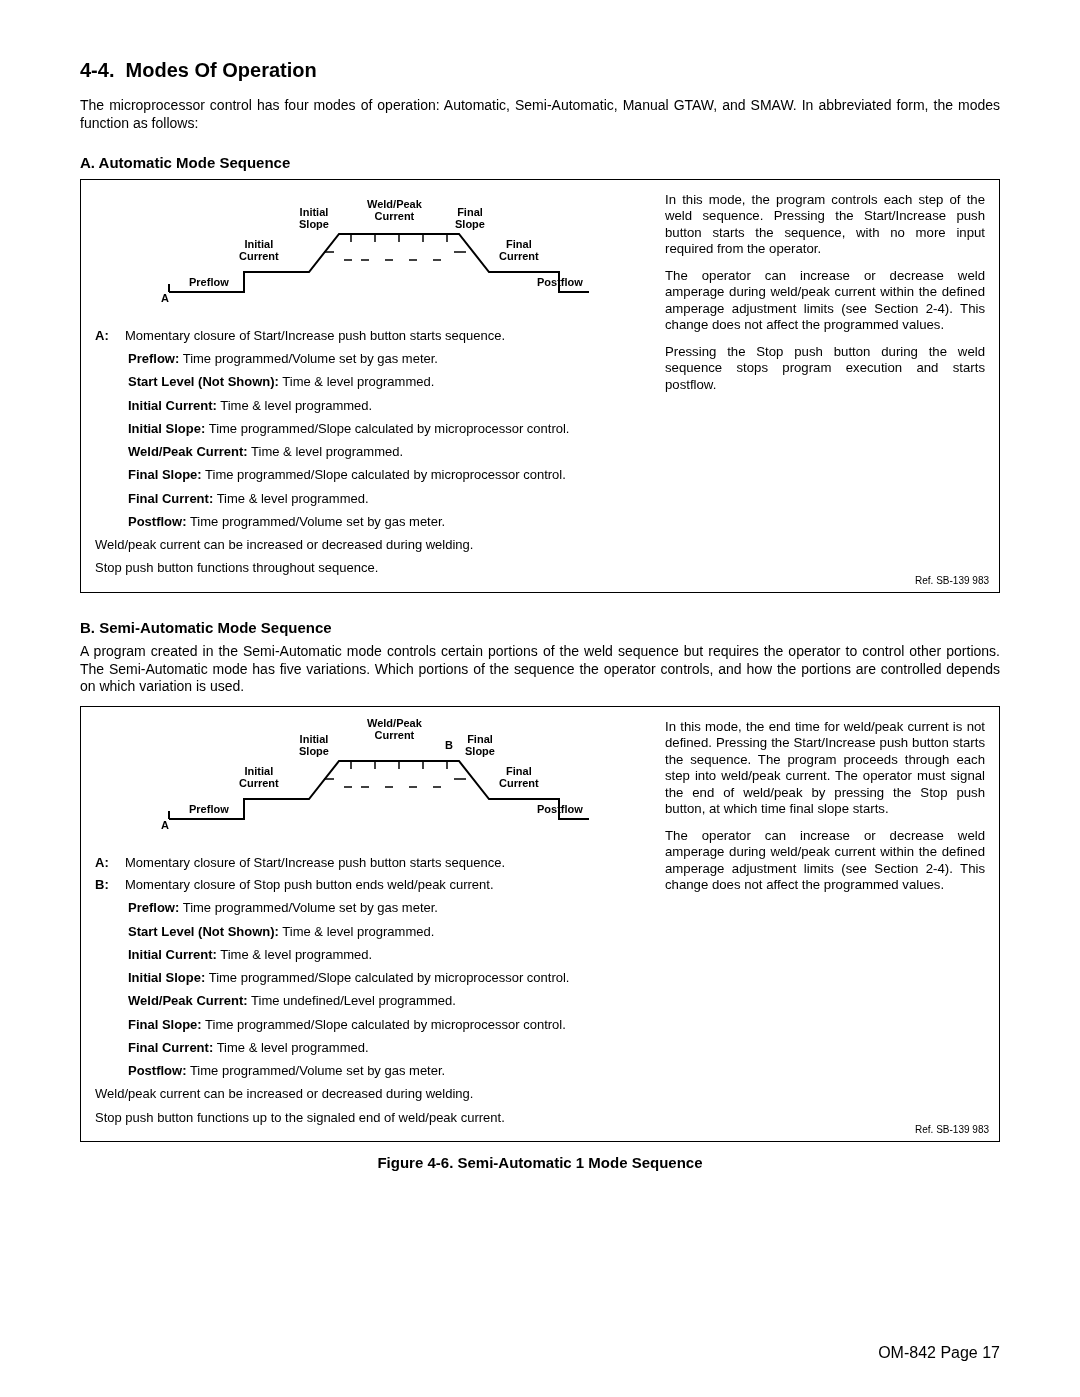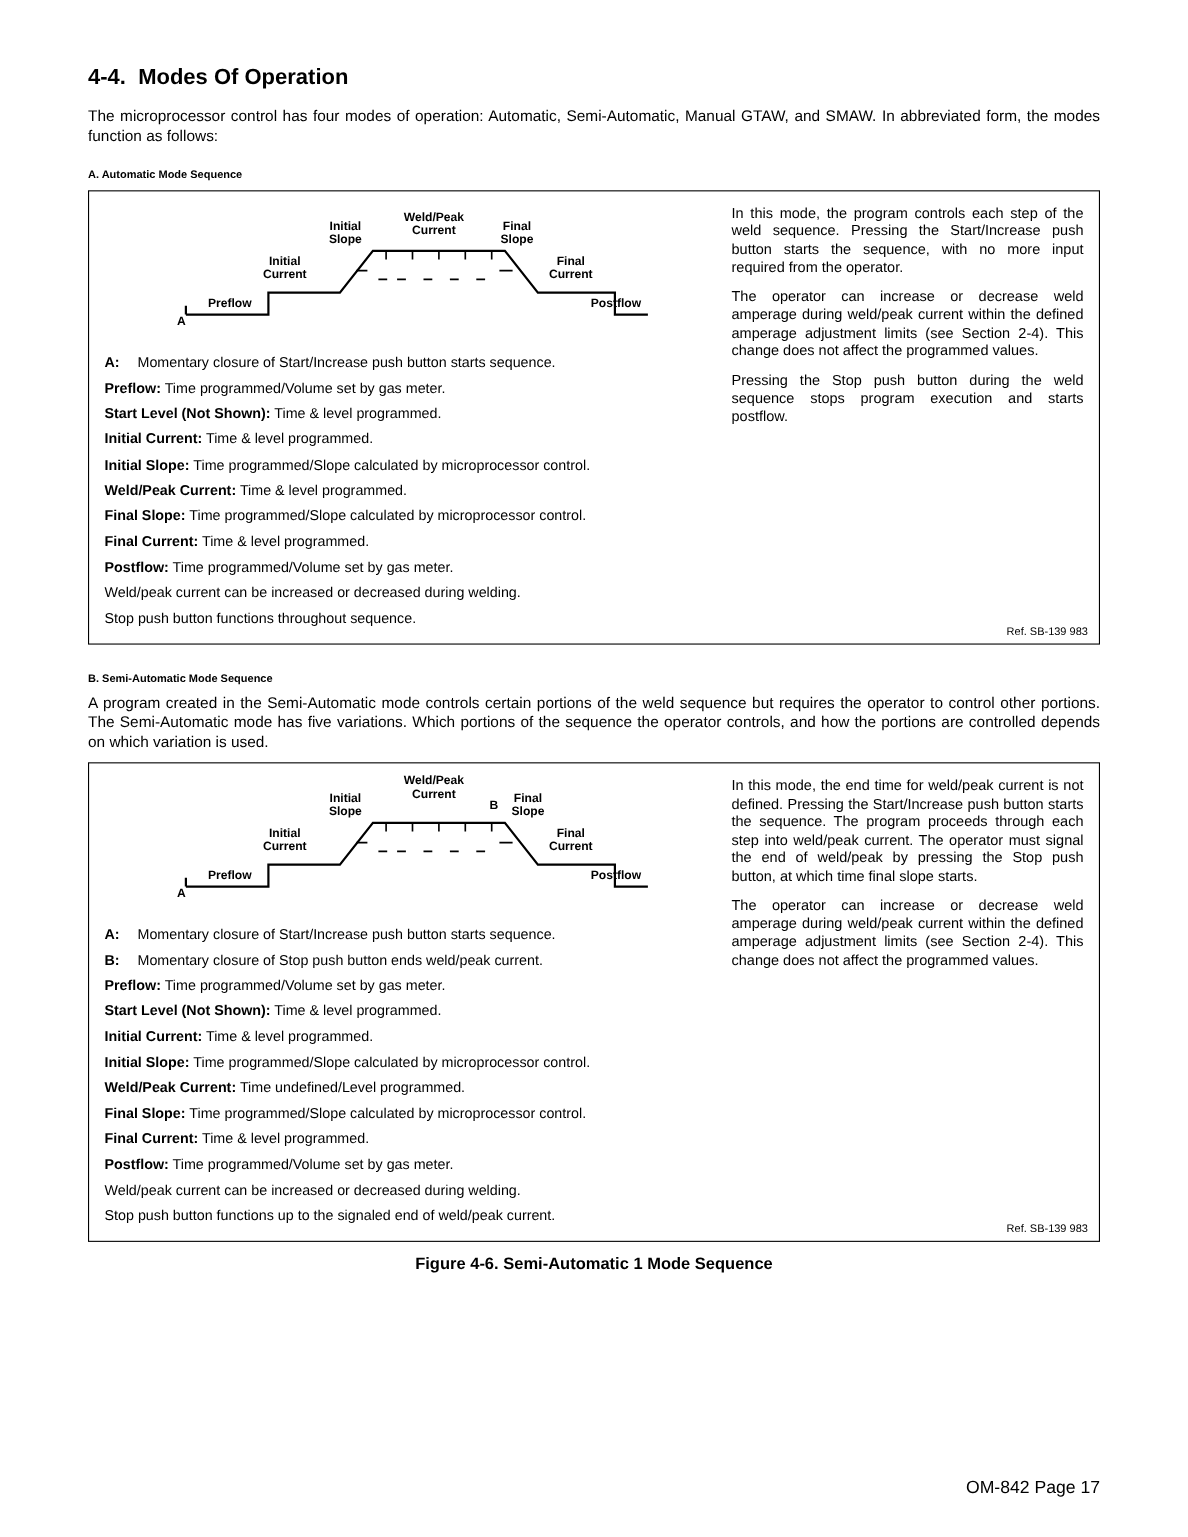--- a/index.html
+++ b/index.html
@@ -18,21 +18,21 @@
     font-size: 20px;
     font-weight: bold;
     margin-bottom: 14px;
   }
   p.intro {
     font-size: 14px;
     margin-bottom: 22px;
     text-align: justify;
   }
   h2.sub {
-    font-size: 10px;
+    font-size: 15px;
     font-weight: bold;
     margin: 10px 0 6px 0;
   }
   .box {
     border: 1px solid #000;
     padding: 12px 14px 8px 14px;
     position: relative;
     margin-bottom: 26px;
   }
   .two-col { display: flex; gap: 22px; }
@@ -44,21 +44,21 @@
     width: 460px;
     height: 120px;
     margin: 0 auto 16px auto;
     font-size: 11px;
     font-weight: bold;
   }
   .diagram svg { position: absolute; left: 0; top: 0; }
   .lbl { position: absolute; text-align: center; line-height: 1.1; white-space: nowrap; }
   .defs { font-size: 13px; }
   .defs p { margin: 7px 0; text-align: justify; }
-  .defs .kv b { font-weight: bold; }
+  .defs .kv b { font-weight: bold; margin-left: 33px; }
   .ab-line { display: flex; gap: 10px; margin: 6px 0; }
   .ab-line .tag { font-weight: bold; width: 20px; }
   .ab-line .txt { flex: 1; }
   .ref-note {
     position: absolute;
     right: 10px;
     bottom: 4px;
     font-size: 10px;
   }
   .fig-cap {

